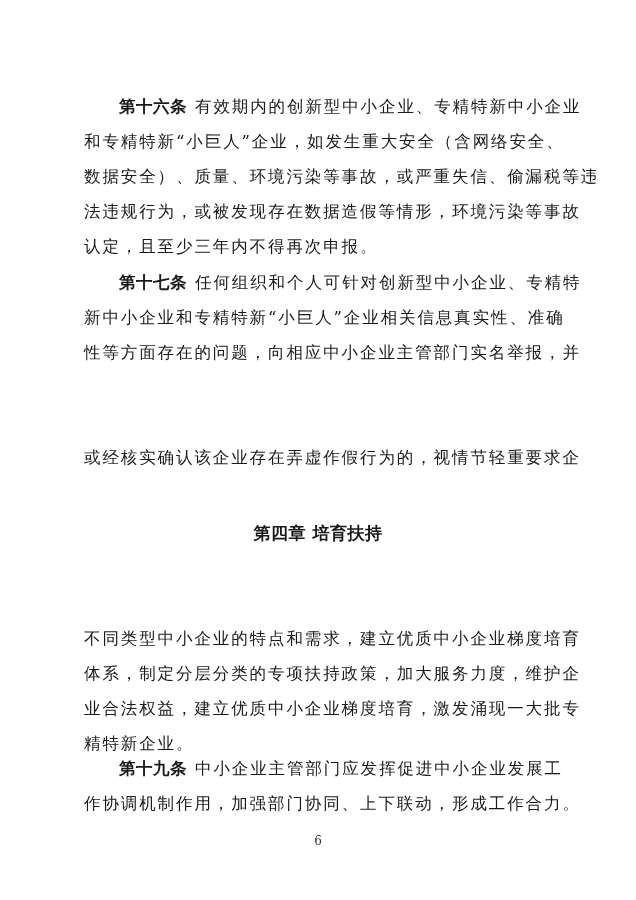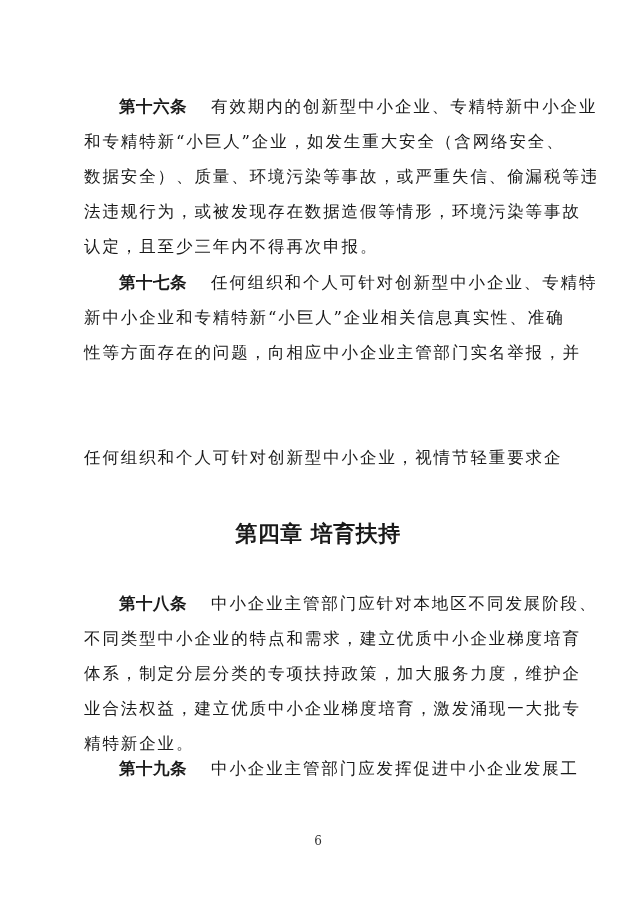--- a/index.html
+++ b/index.html
@@ -3,24 +3,24 @@
 <meta charset="utf-8">
 <style>
   html, body { margin: 0; padding: 0; background: #ffffff; }
   body { width: 636px; height: 900px; position: relative; overflow: hidden;
          font-family: "DejaVu Serif", "Liberation Serif", serif; color: #1a1a1a; }
   .page { position: absolute; left: 0; top: 0; width: 636px; height: 900px; background: #fff; }
   .line { position: absolute; left: 84px; width: 470px; height: 35px; line-height: 35px;
           font-size: 16.5px; white-space: nowrap; letter-spacing: 1.9px; }
   .line.indent { left: 119px; width: 435px; }
   .article-no { font-family: "DejaVu Sans", "Liberation Sans", sans-serif; font-weight: bold;
-                letter-spacing: 0.5px; margin-right: 24px; }
+                letter-spacing: 0.5px; margin-right: 8px; }
   .chapter { position: absolute; left: 0; width: 636px; text-align: center; top: 516px; height: 35px;
              line-height: 35px; font-family: "DejaVu Sans", "Liberation Sans", sans-serif;
-             font-weight: bold; font-size: 22px; letter-spacing: 0.5px; }
+             font-weight: bold; font-size: 17px; letter-spacing: 0.5px; }
   .page-number { position: absolute; left: 0; width: 636px; text-align: center; top: 834px;
                  font-size: 12px; color: #333; }
 </style>
 </head>
 <body>
 
 <div class="page">
 
   <div class="line indent" style="top:89px">
     <span class="article-no">第十六条</span><span>有效期内的创新型中小企业、专精特新中小企业</span>
@@ -28,30 +28,28 @@
   <div class="line" style="top:124px">和专精特新“小巨人”企业，如发生重大安全（含网络安全、</div>
   <div class="line" style="top:159px">数据安全）、质量、环境污染等事故，或严重失信、偷漏税等违</div>
   <div class="line" style="top:194px">法违规行为，或被发现存在数据造假等情形，环境污染等事故</div>
   <div class="line" style="top:229px">认定，且至少三年内不得再次申报。</div>
 
   <div class="line indent" style="top:265px">
     <span class="article-no">第十七条</span><span>任何组织和个人可针对创新型中小企业、专精特</span>
   </div>
   <div class="line" style="top:300px">新中小企业和专精特新“小巨人”企业相关信息真实性、准确</div>
   <div class="line" style="top:335px">性等方面存在的问题，向相应中小企业主管部门实名举报，并</div>
-  <div class="line" style="top:440px">任何组织和个人可针对创新型中小企业，视情节轻重要求企</div>
+  <div class="line" style="top:440px">或经核实确认该企业存在弄虚作假行为的，视情节轻重要求企</div>
 
   <div class="chapter">第四章  培育扶持</div>
 
-  <div class="line indent" style="top:586px">
-    <span class="article-no">第十八条</span><span>中小企业主管部门应针对本地区不同发展阶段、</span>
-  </div>
   <div class="line" style="top:621px">不同类型中小企业的特点和需求，建立优质中小企业梯度培育</div>
   <div class="line" style="top:656px">体系，制定分层分类的专项扶持政策，加大服务力度，维护企</div>
   <div class="line" style="top:691px">业合法权益，建立优质中小企业梯度培育，激发涌现一大批专</div>
   <div class="line" style="top:726px">精特新企业。</div>
 
   <div class="line indent" style="top:751px">
     <span class="article-no">第十九条</span><span>中小企业主管部门应发挥促进中小企业发展工</span>
   </div>
+  <div class="line" style="top:786px">作协调机制作用，加强部门协同、上下联动，形成工作合力。</div>
 
   <div class="page-number">6</div>
 </div>
 
 </body></html>

